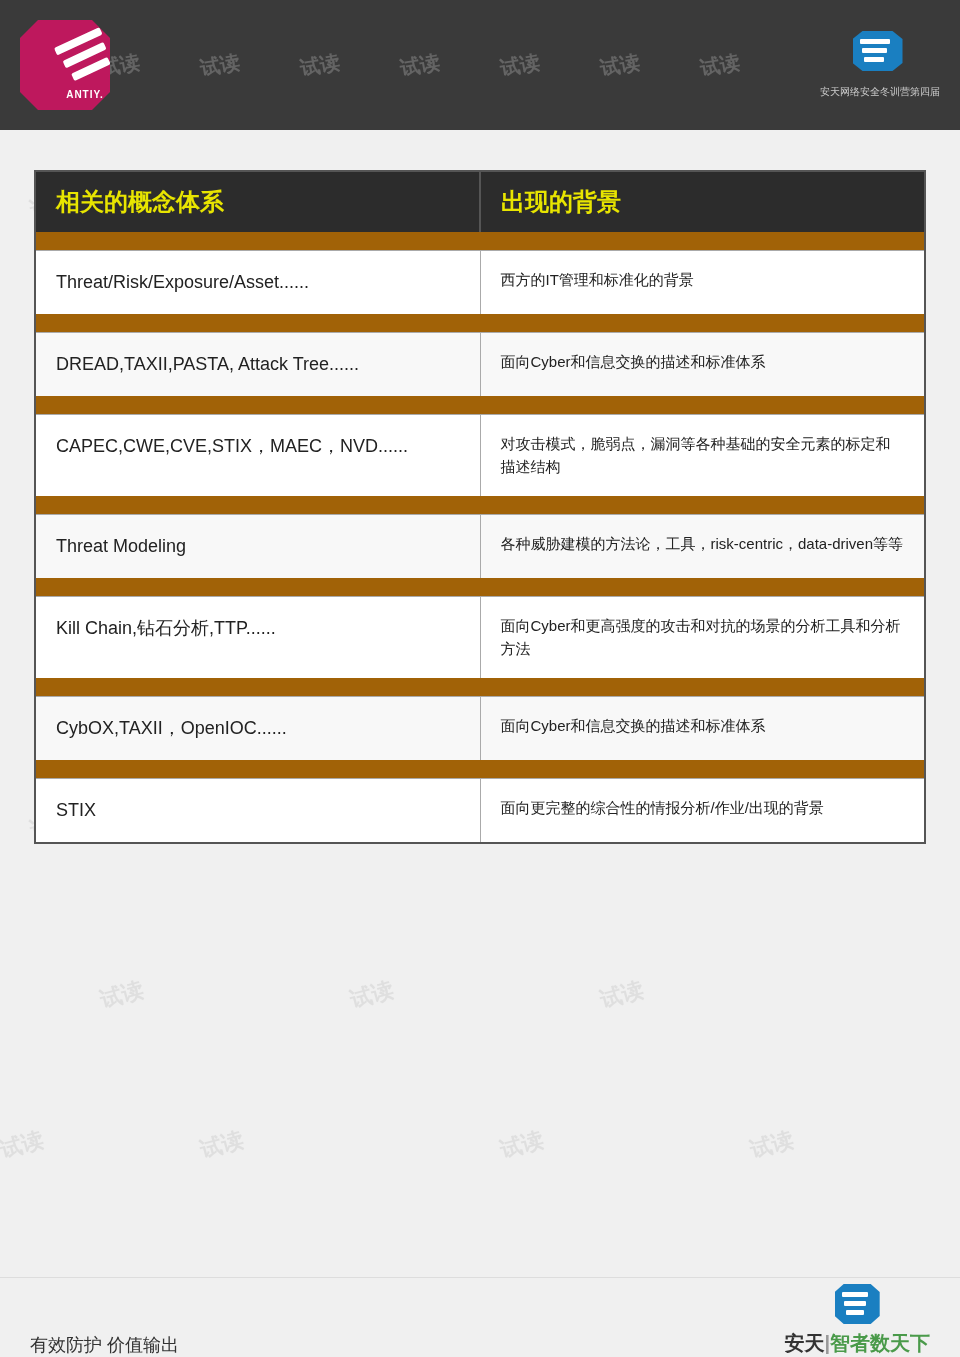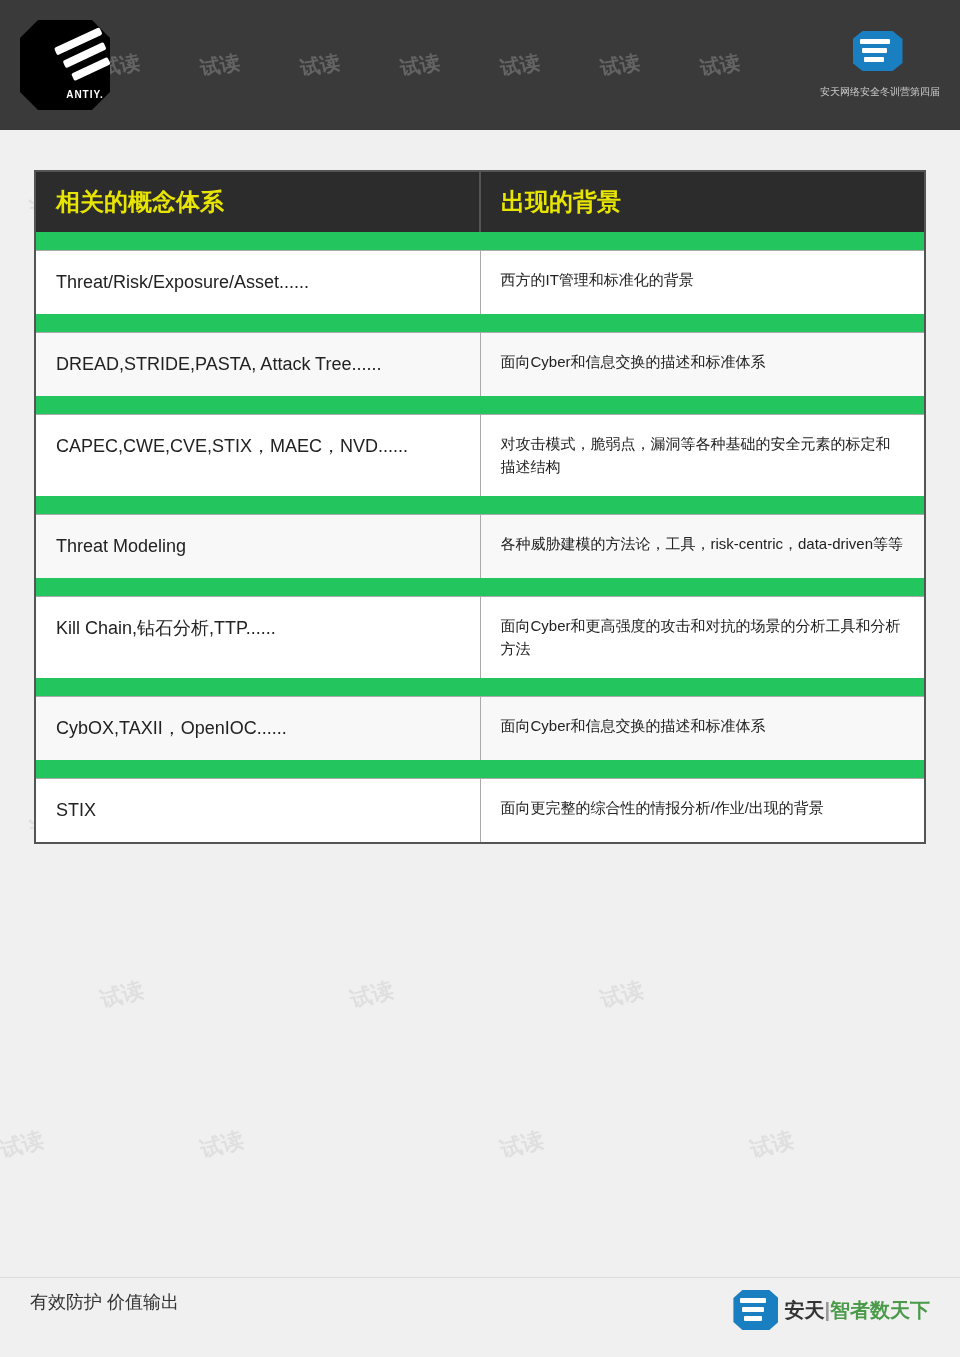--- a/index.html
+++ b/index.html
@@ -20,21 +20,21 @@
       background: #3a3a3a;
       position: relative;
       display: flex;
       align-items: center;
       padding: 0 20px;
     }
 
     .logo-box {
       width: 90px;
       height: 90px;
-      background: #000000;
+      background: #be185d;
       clip-path: polygon(20% 0%, 80% 0%, 100% 20%, 100% 80%, 80% 100%, 20% 100%, 0% 80%, 0% 20%);
       display: flex;
       align-items: center;
       justify-content: center;
       flex-direction: column;
       position: relative;
       z-index: 10;
       padding-left: 40px;
     }
 
@@ -94,21 +94,21 @@
       font-size: 10px;
       margin-top: 9px;
       white-space: nowrap;
       text-align: center;
     }
 
     
     .main-content {
       width: 892px;
       margin: 40px auto 0;
-      background: #22c55e;
+      background: #a16207;
     }
 
     
     .table-container {
       width: 100%;
       border: 2px solid #555;
     }
 
     .table-header-row {
       display: flex;
@@ -164,35 +164,36 @@
 
     
     .footer {
       position: absolute;
       bottom: 0;
       left: 0;
       right: 0;
       height: 80px;
       background: #f0f0f0;
       display: flex;
-      align-items: flex-start;
+      align-items: flex-end;
       justify-content: space-between;
-      padding: 12px 30px;
+      padding: 0 30px;
       border-top: 1px solid #ddd;
     }
 
     .footer-left {
       font-size: 18px;
       color: #333;
     }
 
     .footer-right-logo {
       display: flex;
       align-items: center;
       gap: 6px;
+      flex-direction: column;
     }
 
     .footer-logo-icon {
       width: 45px;
       height: 40px;
       background: #1a7fc1;
       clip-path: polygon(20% 0%, 80% 0%, 100% 20%, 100% 80%, 80% 100%, 20% 100%, 0% 80%, 0% 20%);
       position: relative;
     }
 
@@ -345,21 +346,21 @@
       <div class="table-header-cell">相关的概念体系</div>
       <div class="table-header-cell">出现的背景</div>
     </div>
 
     <div class="table-row">
       <div class="table-cell left-col">Threat/Risk/Exposure/Asset......</div>
       <div class="table-cell">西方的IT管理和标准化的背景</div>
     </div>
 
     <div class="table-row">
-      <div class="table-cell left-col">DREAD,STRIDE,PASTA, Attack Tree......</div>
+      <div class="table-cell left-col">DREAD,TAXII,PASTA, Attack Tree......</div>
       <div class="table-cell">面向Cyber和信息交换的描述和标准体系</div>
     </div>
 
     <div class="table-row">
       <div class="table-cell left-col">CAPEC,CWE,CVE,STIX，MAEC，NVD......</div>
       <div class="table-cell">对攻击模式，脆弱点，漏洞等各种基础的安全元素的标定和描述结构</div>
     </div>
 
     <div class="table-row">
       <div class="table-cell left-col">Threat Modeling</div>

